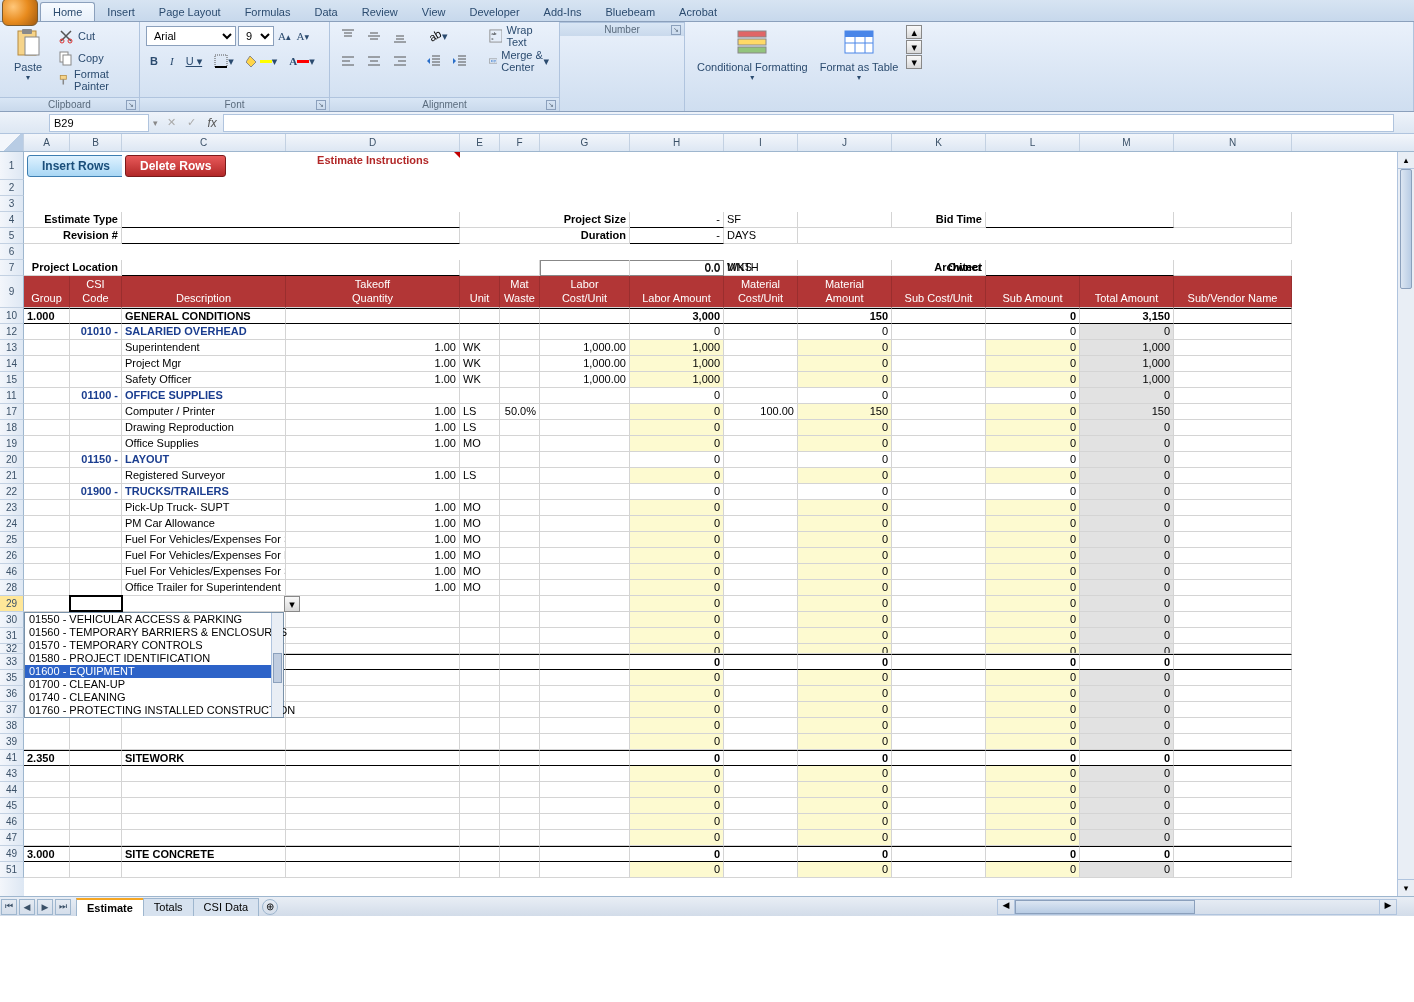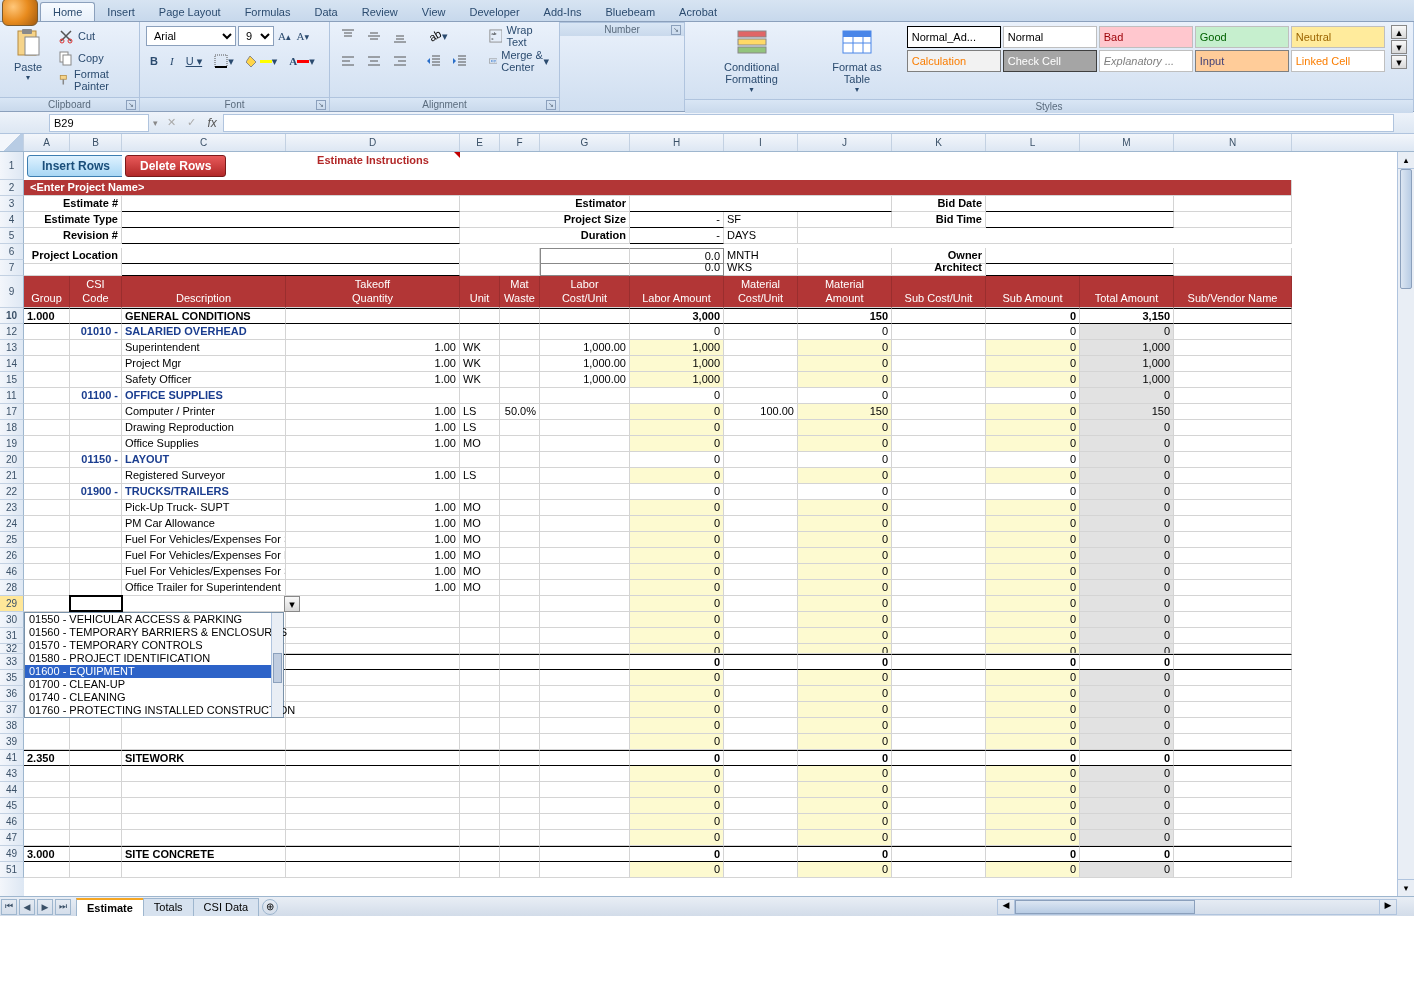--- a/index.html
+++ b/index.html
@@ -273,39 +273,26 @@
     <svg class="ico" viewBox="0 0 32 32">
             <rect x="2" y="4" width="28" height="22" fill="#fff" stroke="#4a86e8"></rect>
             <rect x="2" y="4" width="28" height="6" fill="#4a86e8"></rect>
             <line x1="12" y1="4" x2="12" y2="26" stroke="#4a86e8"></line>
             <line x1="22" y1="4" x2="22" y2="26" stroke="#4a86e8"></line>
             <line x1="2" y1="16" x2="30" y2="16" stroke="#4a86e8"></line>
           </svg>
     <span style="text-align:center;line-height:1.1;">Format as Table</span>
           <span style="font-size:8px;">▾</span>
    </div>
-   <div id="style-grid" style="display:flex;flex-wrap:wrap;width:490px;margin-left:4px;">
-          <div class="style-cell" style="background: rgb(255, 255, 255); color: rgb(0, 0, 0); border-color: rgb(0, 0, 0);">Normal_Ad...</div>
-          <div class="style-cell" style="background: rgb(255, 255, 255); color: rgb(0, 0, 0); border-color: rgb(191, 191, 191);">Normal</div>
-          <div class="style-cell" style="background: rgb(255, 199, 206); color: rgb(156, 0, 6); border-color: rgb(191, 191, 191);">Bad</div>
-          <div class="style-cell" style="background: rgb(198, 239, 206); color: rgb(0, 97, 0); border-color: rgb(191, 191, 191);">Good</div>
-          <div class="style-cell" style="background: rgb(255, 235, 156); color: rgb(156, 101, 0); border-color: rgb(191, 191, 191);">Neutral</div>
-          <div class="style-cell" style="background: rgb(242, 242, 242); color: rgb(250, 125, 0); border-color: rgb(127, 127, 127);">Calculation</div>
-          <div class="style-cell" style="background: rgb(165, 165, 165); color: rgb(255, 255, 255); border-color: rgb(63, 63, 63);">Check Cell</div>
-          <div class="style-cell" style="background: rgb(255, 255, 255); color: rgb(127, 127, 127); border-color: rgb(191, 191, 191); font-style: italic;">Explanatory ...</div>
-          <div class="style-cell" style="background: rgb(255, 204, 153); color: rgb(63, 63, 118); border-color: rgb(127, 127, 127);">Input</div>
-          <div class="style-cell" style="background: rgb(255, 255, 255); color: rgb(250, 125, 0); border-color: rgb(191, 191, 191);">Linked Cell</div>
-        </div>
    <div class="vstack" style="margin-left:2px;justify-content:center;gap:1px;">
     <div class="dd-handle" style="height:14px;">▴</div>
     <div class="dd-handle" style="height:14px;">▾</div>
     <div class="dd-handle" style="height:14px;">▾</div>
    </div>
   </div>
-  <div class="label"><span>Styles</span></div>
  </div>
 </div>
 
 <div class="namebox-row">
  <div style="width:24px;"></div>
  <input class="namebox" value="B29" style="">
  <span style="margin:0 4px;color:#888;font-size:9px;">▾</span>
  <span style="width:20px;text-align:center;color:#aaa;">✕</span>
  <span style="width:20px;text-align:center;color:#aaa;">✓</span>
  <span class="fx">fx</span>
@@ -333,21 +320,21 @@
 <div class="grid-area">
  <div class="row-headers" id="row-headers">
       <div class="rh" style="height: 28px; line-height: 27px;">1</div>
       <div class="rh" style="height: 16px; line-height: 15px;">2</div>
       <div class="rh" style="height: 16px; line-height: 15px;">3</div>
       <div class="rh" style="height: 16px; line-height: 15px;">4</div>
       <div class="rh" style="height: 16px; line-height: 15px;">5</div>
       <div class="rh" style="height: 16px; line-height: 15px;">6</div>
       <div class="rh" style="height: 16px; line-height: 15px;">7</div>
       <div class="rh" style="height: 32px; line-height: 31px;">9</div>
-      <div class="rh" style="height: 16px; line-height: 15px; font-weight: bold;">10</div>
+      <div class="rh" style="height: 16px; line-height: 15px;">10</div>
       <div class="rh" style="height: 16px; line-height: 15px;">12</div>
       <div class="rh" style="height: 16px; line-height: 15px;">13</div>
       <div class="rh" style="height: 16px; line-height: 15px;">14</div>
       <div class="rh" style="height: 16px; line-height: 15px;">15</div>
       <div class="rh" style="height: 16px; line-height: 15px;">11</div>
       <div class="rh" style="height: 16px; line-height: 15px;">17</div>
       <div class="rh" style="height: 16px; line-height: 15px;">18</div>
       <div class="rh" style="height: 16px; line-height: 15px;">19</div>
       <div class="rh" style="height: 16px; line-height: 15px;">20</div>
       <div class="rh" style="height: 16px; line-height: 15px;">21</div>
@@ -377,52 +364,40 @@
       <div class="rh" style="height: 16px; line-height: 15px;">49</div>
       <div class="rh" style="height: 16px; line-height: 15px;">51</div>
     </div>
  <div class="cells" id="cells">
       <div class="row" style="top: 0px; height: 28px;">
         <div class="cell " style="width: 98px; padding: 3px; border-right: none; border-bottom: none;"><span class="btn-action btn-ins">Insert Rows</span></div>
         <div class="cell " style="width: 164px; padding: 3px; border-right: none; border-bottom: none;"><span class="btn-action btn-del">Delete Rows</span></div>
         <div class="cell red-corner" style="width: 174px; color: rgb(178, 40, 40); font-weight: bold; text-align: center; line-height: 12px; padding-top: 2px; white-space: normal; position: relative; border-right: none; border-bottom: none;">Estimate Instructions</div>
         <div class="cell " style="width: 832px; border-right: none; border-bottom: none;"></div>
       </div>
-      <div class="row" style="top: 28px; height: 16px;">
-        <div class="cell hdr-red" style="width: 1268px; padding-left: 6px;">&lt;Enter Project Name&gt;</div>
-      </div>
-      <div class="row" style="top: 44px; height: 16px;">
-        <div class="cell proj-lbl" style="width: 98px;">Estimate #</div>
-        <div class="cell underline" style="width: 338px;"></div>
-        <div class="cell proj-lbl" style="width: 170px;">Estimator</div>
-        <div class="cell underline" style="width: 262px;"></div>
-        <div class="cell proj-lbl" style="width: 94px;">Bid Date</div>
-        <div class="cell underline" style="width: 188px;"></div>
-        <div class="cell " style="width: 118px;"></div>
-      </div>
       <div class="row" style="top: 60px; height: 16px;">
         <div class="cell proj-lbl" style="width: 98px;">Estimate Type</div>
         <div class="cell underline" style="width: 338px;"></div>
         <div class="cell proj-lbl" style="width: 170px;">Project Size</div>
         <div class="cell underline num" style="width: 94px; position: relative;">-</div>
         <div class="cell " style="width: 74px;">SF</div>
         <div class="cell " style="width: 94px;"></div>
         <div class="cell proj-lbl" style="width: 94px;">Bid Time</div>
         <div class="cell underline" style="width: 188px;"></div>
         <div class="cell " style="width: 118px;"></div>
       </div>
       <div class="row" style="top: 76px; height: 16px;">
         <div class="cell proj-lbl" style="width: 98px;">Revision #</div>
         <div class="cell underline" style="width: 338px;"></div>
         <div class="cell proj-lbl" style="width: 170px;">Duration</div>
         <div class="cell underline num" style="width: 94px;">-</div>
         <div class="cell " style="width: 74px;">DAYS</div>
         <div class="cell " style="width: 494px;"></div>
       </div>
-      <div class="row" style="top: 96px; height: 16px;">
+      <div class="row" style="top: 108px; height: 16px;">
         <div class="cell proj-lbl" style="width: 98px;">Project Location</div>
         <div class="cell underline" style="width: 338px;"></div>
         <div class="cell " style="width: 80px;"></div>
         <div class="cell " style="width: 90px; border-top: 1px solid rgb(136, 136, 136); border-left: 1px solid rgb(136, 136, 136); border-bottom: 1px solid rgb(136, 136, 136);"></div>
         <div class="cell num" style="width: 94px; border-top: 1px solid rgb(136, 136, 136); border-bottom: 1px solid rgb(136, 136, 136); border-right: 1px solid rgb(136, 136, 136);">0.0</div>
         <div class="cell " style="width: 74px;">MNTH</div>
         <div class="cell " style="width: 94px;"></div>
         <div class="cell proj-lbl" style="width: 94px;">Owner</div>
         <div class="cell underline" style="width: 188px;"></div>
         <div class="cell " style="width: 118px;"></div>

